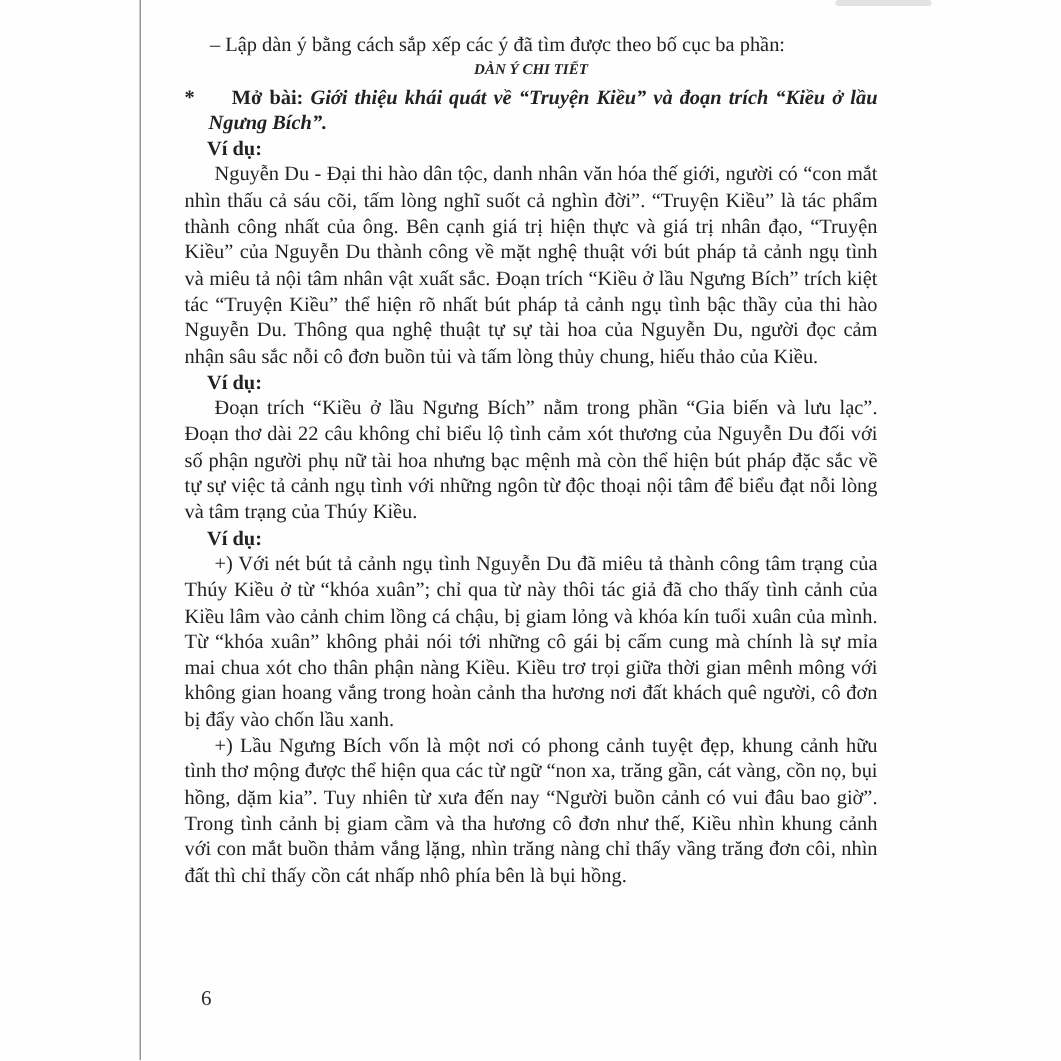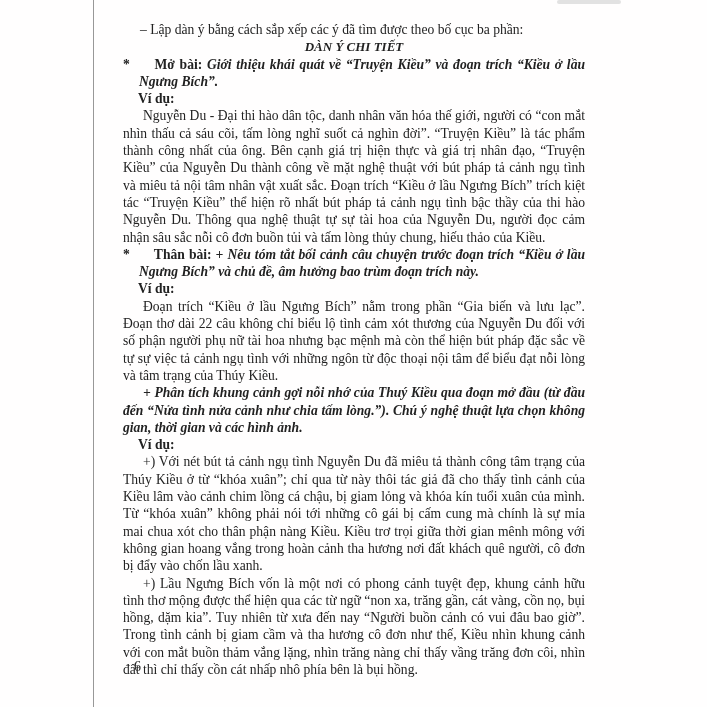--- a/index.html
+++ b/index.html
@@ -43,21 +43,21 @@
     text-align: justify;
   }
   .intro-line {
     text-indent: 17px;
     text-align: left;
   }
   .heading {
     text-align: center;
     font-weight: bold;
     font-style: italic;
-    font-size: 13px;
+    font-size: 10px;
   }
   .outline-item {
     padding-left: 16px;
     text-indent: -16px;
     font-weight: bold;
   }
   .outline-item .marker {
     font-style: normal;
   }
   .outline-item .item-label {
@@ -100,27 +100,25 @@
     <div class="intro-line">– Lập dàn ý bằng cách sắp xếp các ý đã tìm được theo bố cục ba phần:</div>
 
     <div class="heading">DÀN Ý CHI TIẾT</div>
 
     <div class="outline-item"><span class="marker">* </span><span class="item-label">Mở bài: </span><span class="item-text">Giới thiệu khái quát về “Truyện Kiều” và đoạn trích “Kiều ở lầu Ngưng Bích”.</span></div>
 
     <div class="vi-du">Ví dụ:</div>
 
     <div class="para">Nguyễn Du - Đại thi hào dân tộc, danh nhân văn hóa thế giới, người có “con mắt nhìn thấu cả sáu cõi, tấm lòng nghĩ suốt cả nghìn đời”. “Truyện Kiều” là tác phẩm thành công nhất của ông. Bên cạnh giá trị hiện thực và giá trị nhân đạo, “Truyện Kiều” của Nguyễn Du thành công về mặt nghệ thuật với bút pháp tả cảnh ngụ tình và miêu tả nội tâm nhân vật xuất sắc. Đoạn trích “Kiều ở lầu Ngưng Bích” trích kiệt tác “Truyện Kiều” thể hiện rõ nhất bút pháp tả cảnh ngụ tình bậc thầy của thi hào Nguyễn Du. Thông qua nghệ thuật tự sự  tài hoa của Nguyễn Du, người đọc cảm nhận sâu sắc nỗi cô đơn buồn tủi và tấm lòng thủy chung, hiếu thảo của Kiều.</div>
 
-    <div class="outline-item"><span class="marker">* </span><span class="item-label">Thân bài: </span><span class="item-text">+ Nêu tóm tắt bối cảnh câu chuyện trước đoạn trích “Kiều ở lầu Ngưng Bích” và chủ đề, âm hưởng bao trùm đoạn trích này.</span></div>
 
     <div class="vi-du">Ví dụ:</div>
 
     <div class="para">Đoạn trích “Kiều ở lầu Ngưng Bích” nằm trong phần “Gia biến và lưu lạc”. Đoạn thơ dài 22 câu không chỉ biểu lộ tình cảm xót thương của Nguyễn Du đối với số phận người phụ nữ tài hoa nhưng bạc mệnh mà còn thể hiện bút pháp đặc sắc về tự sự việc tả cảnh ngụ tình với những ngôn từ độc thoại nội tâm để biểu đạt nỗi lòng và tâm trạng của Thúy Kiều.</div>
 
-    <div class="para-bold-italic">+ Phân tích khung cảnh gợi nỗi nhớ của Thuý Kiều qua đoạn mở đầu (từ đầu đến “Nửa tình nửa cảnh như chia tấm lòng.”). Chú ý nghệ thuật lựa chọn không gian, thời gian và các hình ảnh.</div>
 
     <div class="vi-du">Ví dụ:</div>
 
     <div class="para">+) Với nét bút tả cảnh ngụ tình Nguyễn Du đã miêu tả thành công tâm trạng của Thúy Kiều ở từ “khóa xuân”; chỉ qua từ này thôi tác giả đã cho thấy tình cảnh của Kiều lâm vào cảnh chim lồng cá chậu, bị giam lỏng và khóa kín tuổi xuân của mình. Từ “khóa xuân” không phải nói tới những cô gái bị cấm cung mà chính là sự mỉa mai chua xót cho thân phận nàng Kiều. Kiều trơ trọi giữa thời gian mênh mông với không gian hoang vắng trong hoàn cảnh tha hương nơi đất khách quê người, cô đơn bị đẩy vào chốn lầu xanh.</div>
 
     <div class="para">+) Lầu Ngưng Bích vốn là một nơi có phong cảnh tuyệt đẹp, khung cảnh hữu tình thơ mộng được thể hiện qua các từ ngữ “non xa, trăng gần, cát vàng, cồn nọ, bụi hồng, dặm kia”. Tuy nhiên từ xưa đến nay “Người buồn cảnh có vui đâu bao giờ”. Trong tình cảnh bị giam cầm và tha hương cô đơn như thế, Kiều nhìn khung cảnh với con mắt buồn thảm vắng lặng, nhìn trăng nàng chỉ thấy vầng trăng đơn côi, nhìn đất thì chỉ thấy cồn cát nhấp nhô phía bên là bụi hồng.</div>
   </div>
 
   <div class="page-number">6</div>
 </div>

